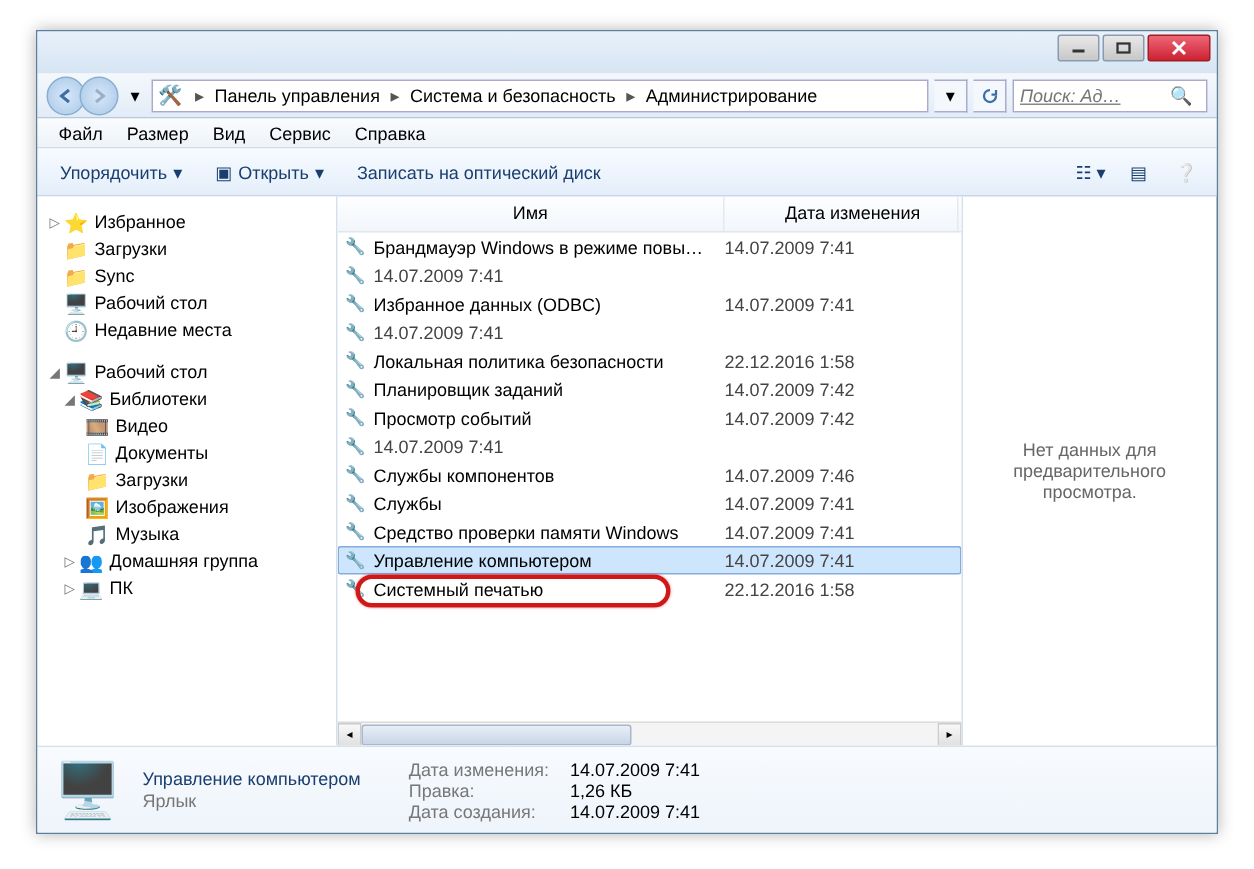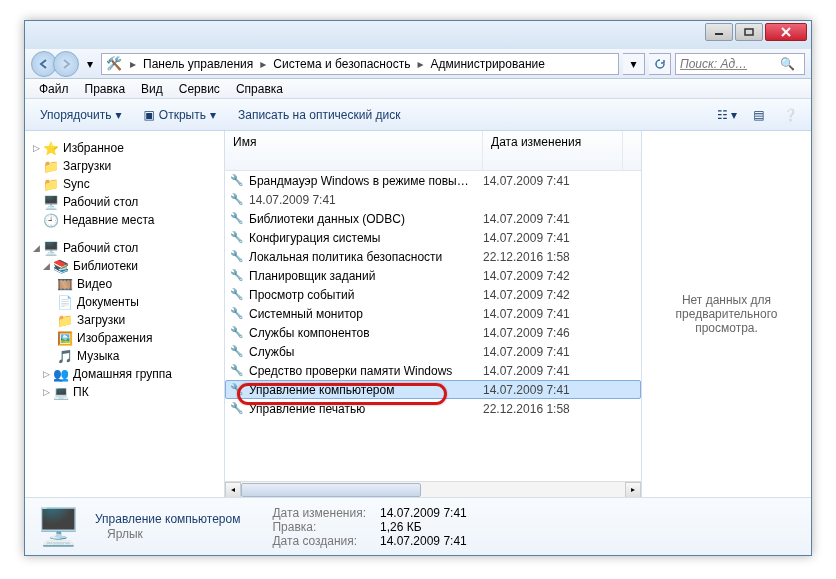--- a/index.html
+++ b/index.html
@@ -38,44 +38,44 @@
 .sidebar { width:200px; border-right:1px solid #d6e0ec; overflow-y:auto; padding:8px 0; background:#fff; }
 .sb-group { margin-bottom:10px; }
 .sb-item { display:flex; align-items:center; height:18px; padding:1px 4px 1px 18px; cursor:pointer; white-space:nowrap; }
 .sb-item.top { padding-left:8px; font-weight:400; }
 .sb-expand { width:10px; color:#777; font-size:9px; }
 .sb-icon { width:16px; height:16px; margin-right:4px; display:inline-flex; align-items:center; justify-content:center; font-size:13px; }
 
 .main { flex:1; display:flex; flex-direction:column; position:relative; }
 .main-inner { flex:1; display:flex; overflow:hidden; }
 .filelist { flex:1; overflow:hidden; position:relative; }
-.cols { height:40px; display:flex; border-bottom:1px solid #e0e6ee; background:linear-gradient(#fdfeff,#f2f6fb); }
+.cols { height:24px; display:flex; border-bottom:1px solid #e0e6ee; background:linear-gradient(#fdfeff,#f2f6fb);text-align:center; }
 .col { padding:4px 8px; border-right:1px solid #e4eaf2; cursor:pointer; }
 .col.name { width:258px; }
-.col.date { width:140px; }
+.col.date { width:140px;margin-left:16px; }
 .rows { overflow:hidden; }
 .row { display:flex; align-items:center; height:19px; padding:0 4px; cursor:pointer; }
 .row.selected { background:#cde6fd; border:1px solid #84acdd; border-radius:2px; padding:0 3px; height:19px; }
 .row .ricon { width:16px; height:16px; margin-right:4px; display:inline-flex; align-items:center; justify-content:center; font-size:11px; }
 .row .rname { width:234px; white-space:nowrap; overflow:hidden; text-overflow:ellipsis; }
 .row .rdate { width:140px; color:#444; }
 .highlight { position:absolute; border:3px solid #d01818; border-radius:12px; pointer-events:none; box-shadow:0 0 2px rgba(208,24,24,.5); }
 
 .hscroll { height:16px; background:#f0f0f0; border-top:1px solid #ddd; display:flex; align-items:center; }
 .hscroll-btn { width:16px; height:16px; background:linear-gradient(#f8f8f8,#e0e0e0); border:1px solid #ccc; display:flex; align-items:center; justify-content:center; cursor:pointer; font-size:8px; }
 .hscroll-track { flex:1; height:16px; background:#f4f4f4; position:relative; }
 .hscroll-thumb { position:absolute; left:0; width:180px; height:14px; top:1px; background:linear-gradient(#e8eef6,#c8d6e8); border:1px solid #a8b8cc; border-radius:2px; cursor:pointer; }
 
 .preview { width:170px; border-left:1px solid #d6e0ec; display:flex; align-items:center; justify-content:center; color:#666; text-align:center; padding:10px; font-size:11px; }
 
 .details { height:58px; border-top:1px solid #d6e0ec; background:linear-gradient(#f8fbfe,#eef4fb); display:flex; align-items:center; padding:4px 10px; gap:12px; }
 .details-icon { width:48px; height:44px; display:flex; align-items:center; justify-content:center; font-size:36px; }
 .details-text { display:flex; flex-direction:column; gap:1px; font-size:11px; }
 .dt-title { font-size:12px; color:#1a3e6e; }
-.dt-sub { color:#777;margin-left:12px; }
+.dt-sub { color:#777; }
 .dt-meta { display:grid; grid-template-columns:auto auto; gap:0 14px; font-size:11px; margin-left:20px; }
 .dt-meta .lbl { color:#777; text-align:left; }
 
 svg { display:block; }
 </style>
 </head>
 <body>
 
 <div class="window">
 
@@ -128,21 +128,21 @@
         </svg>
       </div>
     <div class="searchbox">
       <input placeholder="Поиск: Ад…" style="">
       <span>🔍</span>
     </div>
   </div>
 
   <div class="menubar">
     <div class="menuitem">Файл</div>
-    <div class="menuitem">Правка</div>
+    <div class="menuitem">Размер</div>
     <div class="menuitem">Вид</div>
     <div class="menuitem">Сервис</div>
     <div class="menuitem">Справка</div>
   </div>
 
   <div class="toolbar">
     <div class="tbtn">
         <span>Упорядочить</span> 
         <span>▾</span>
       </div>
@@ -241,46 +241,44 @@
                 <span class="ricon">🔧</span>
                 <span class="rname">Брандмауэр Windows в режиме повы…</span>
                 <span class="rdate">14.07.2009 7:41</span>
               </div>
               <div class="row">
                 <span class="ricon">🔧</span>
                 <span class="rdate">14.07.2009 7:41</span>
               </div>
               <div class="row">
                 <span class="ricon">🔧</span>
-                <span class="rname">Библиотеки данных (ODBC)</span>
-                <span class="rdate">14.07.2009 7:41</span>
-              </div>
-              <div class="row">
-                <span class="ricon">🔧</span>
-                <span class="rname">Конфигурация системы</span>
+                <span class="rname">Избранное данных (ODBC)</span>
+                <span class="rdate">14.07.2009 7:41</span>
+              </div>
+              <div class="row">
+                <span class="ricon">🔧</span>
                 <span class="rdate">14.07.2009 7:41</span>
               </div>
               <div class="row">
                 <span class="ricon">🔧</span>
                 <span class="rname">Локальная политика безопасности</span>
                 <span class="rdate">22.12.2016 1:58</span>
               </div>
               <div class="row">
                 <span class="ricon">🔧</span>
                 <span class="rname">Планировщик заданий</span>
                 <span class="rdate">14.07.2009 7:42</span>
               </div>
               <div class="row">
                 <span class="ricon">🔧</span>
                 <span class="rname">Просмотр событий</span>
                 <span class="rdate">14.07.2009 7:42</span>
               </div>
               <div class="row">
                 <span class="ricon">🔧</span>
-                <span class="rname">Системный монитор</span>
                 <span class="rdate">14.07.2009 7:41</span>
               </div>
               <div class="row">
                 <span class="ricon">🔧</span>
                 <span class="rname">Службы компонентов</span>
                 <span class="rdate">14.07.2009 7:46</span>
               </div>
               <div class="row">
                 <span class="ricon">🔧</span>
                 <span class="rname">Службы</span>
@@ -291,21 +289,21 @@
                 <span class="rname">Средство проверки памяти Windows</span>
                 <span class="rdate">14.07.2009 7:41</span>
               </div>
               <div class="row selected">
                 <span class="ricon">🔧</span>
                 <span class="rname">Управление компьютером</span>
                 <span class="rdate">14.07.2009 7:41</span>
               </div>
               <div class="row">
                 <span class="ricon">🔧</span>
-                <span class="rname">Управление печатью</span>
+                <span class="rname">Системный печатью</span>
                 <span class="rdate">22.12.2016 1:58</span>
               </div>
             </div>
           <div class="highlight" style="left:12px; top:252px; width:210px; height:22px;"></div>
           <div class="hscroll" style="position:absolute;bottom:0;left:0;right:0;">
             <div class="hscroll-btn">◂</div>
             <div class="hscroll-track">
                 <div class="hscroll-thumb"></div>
               </div>
             <div class="hscroll-btn">▸</div>

